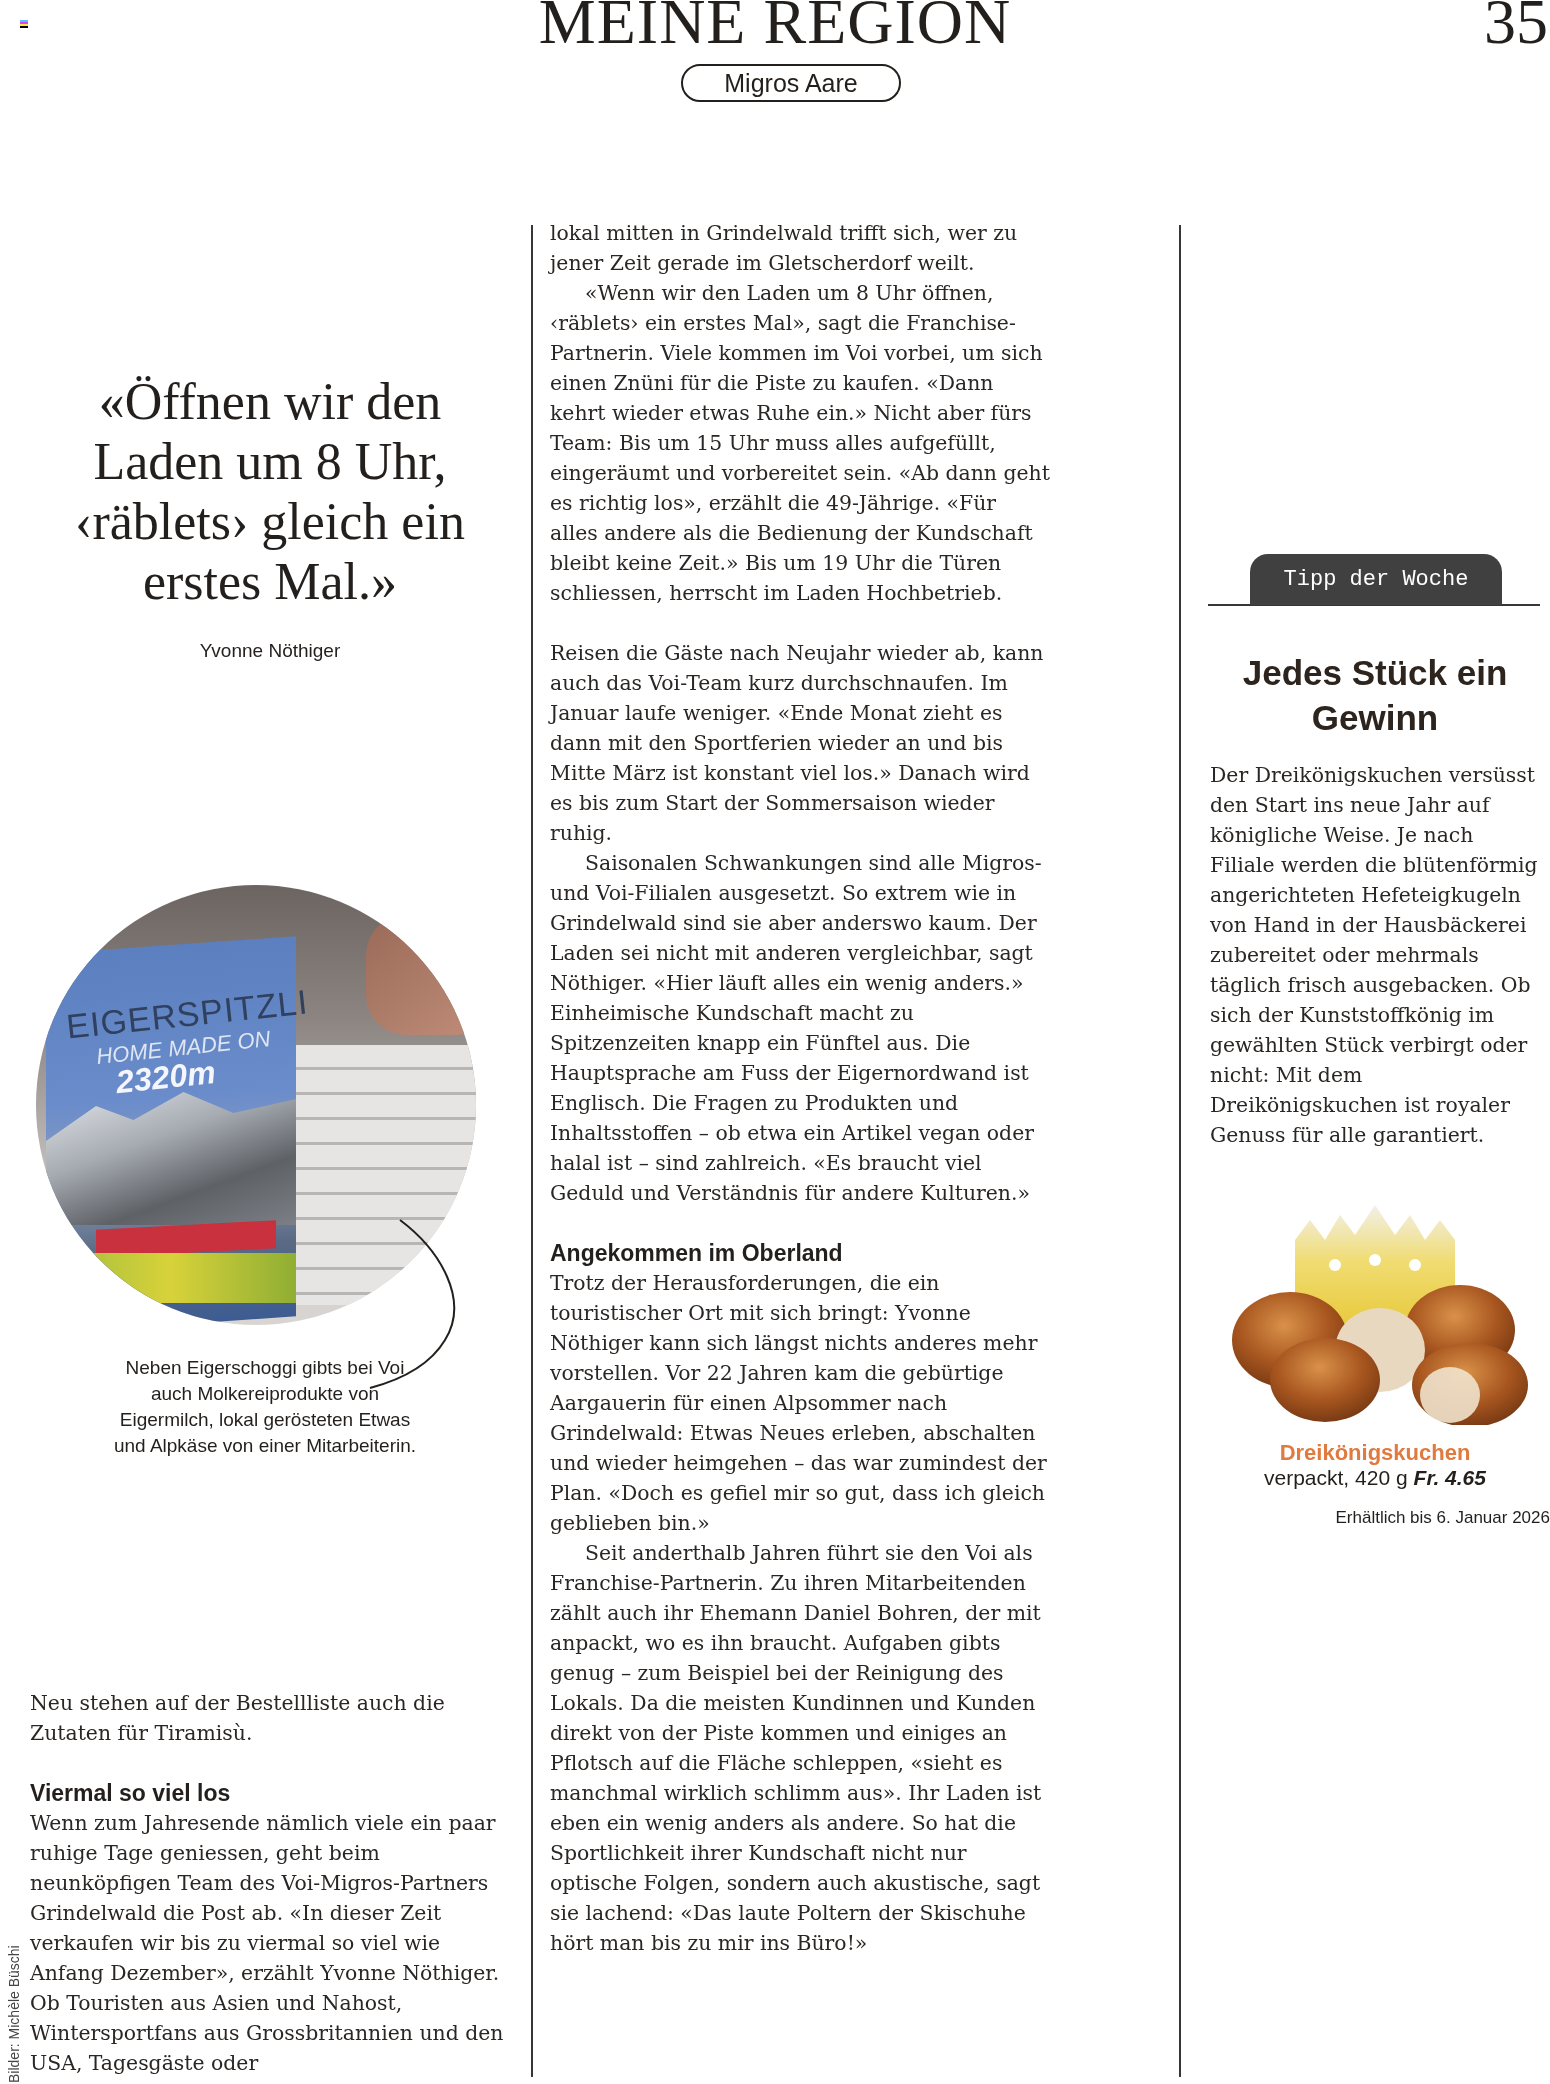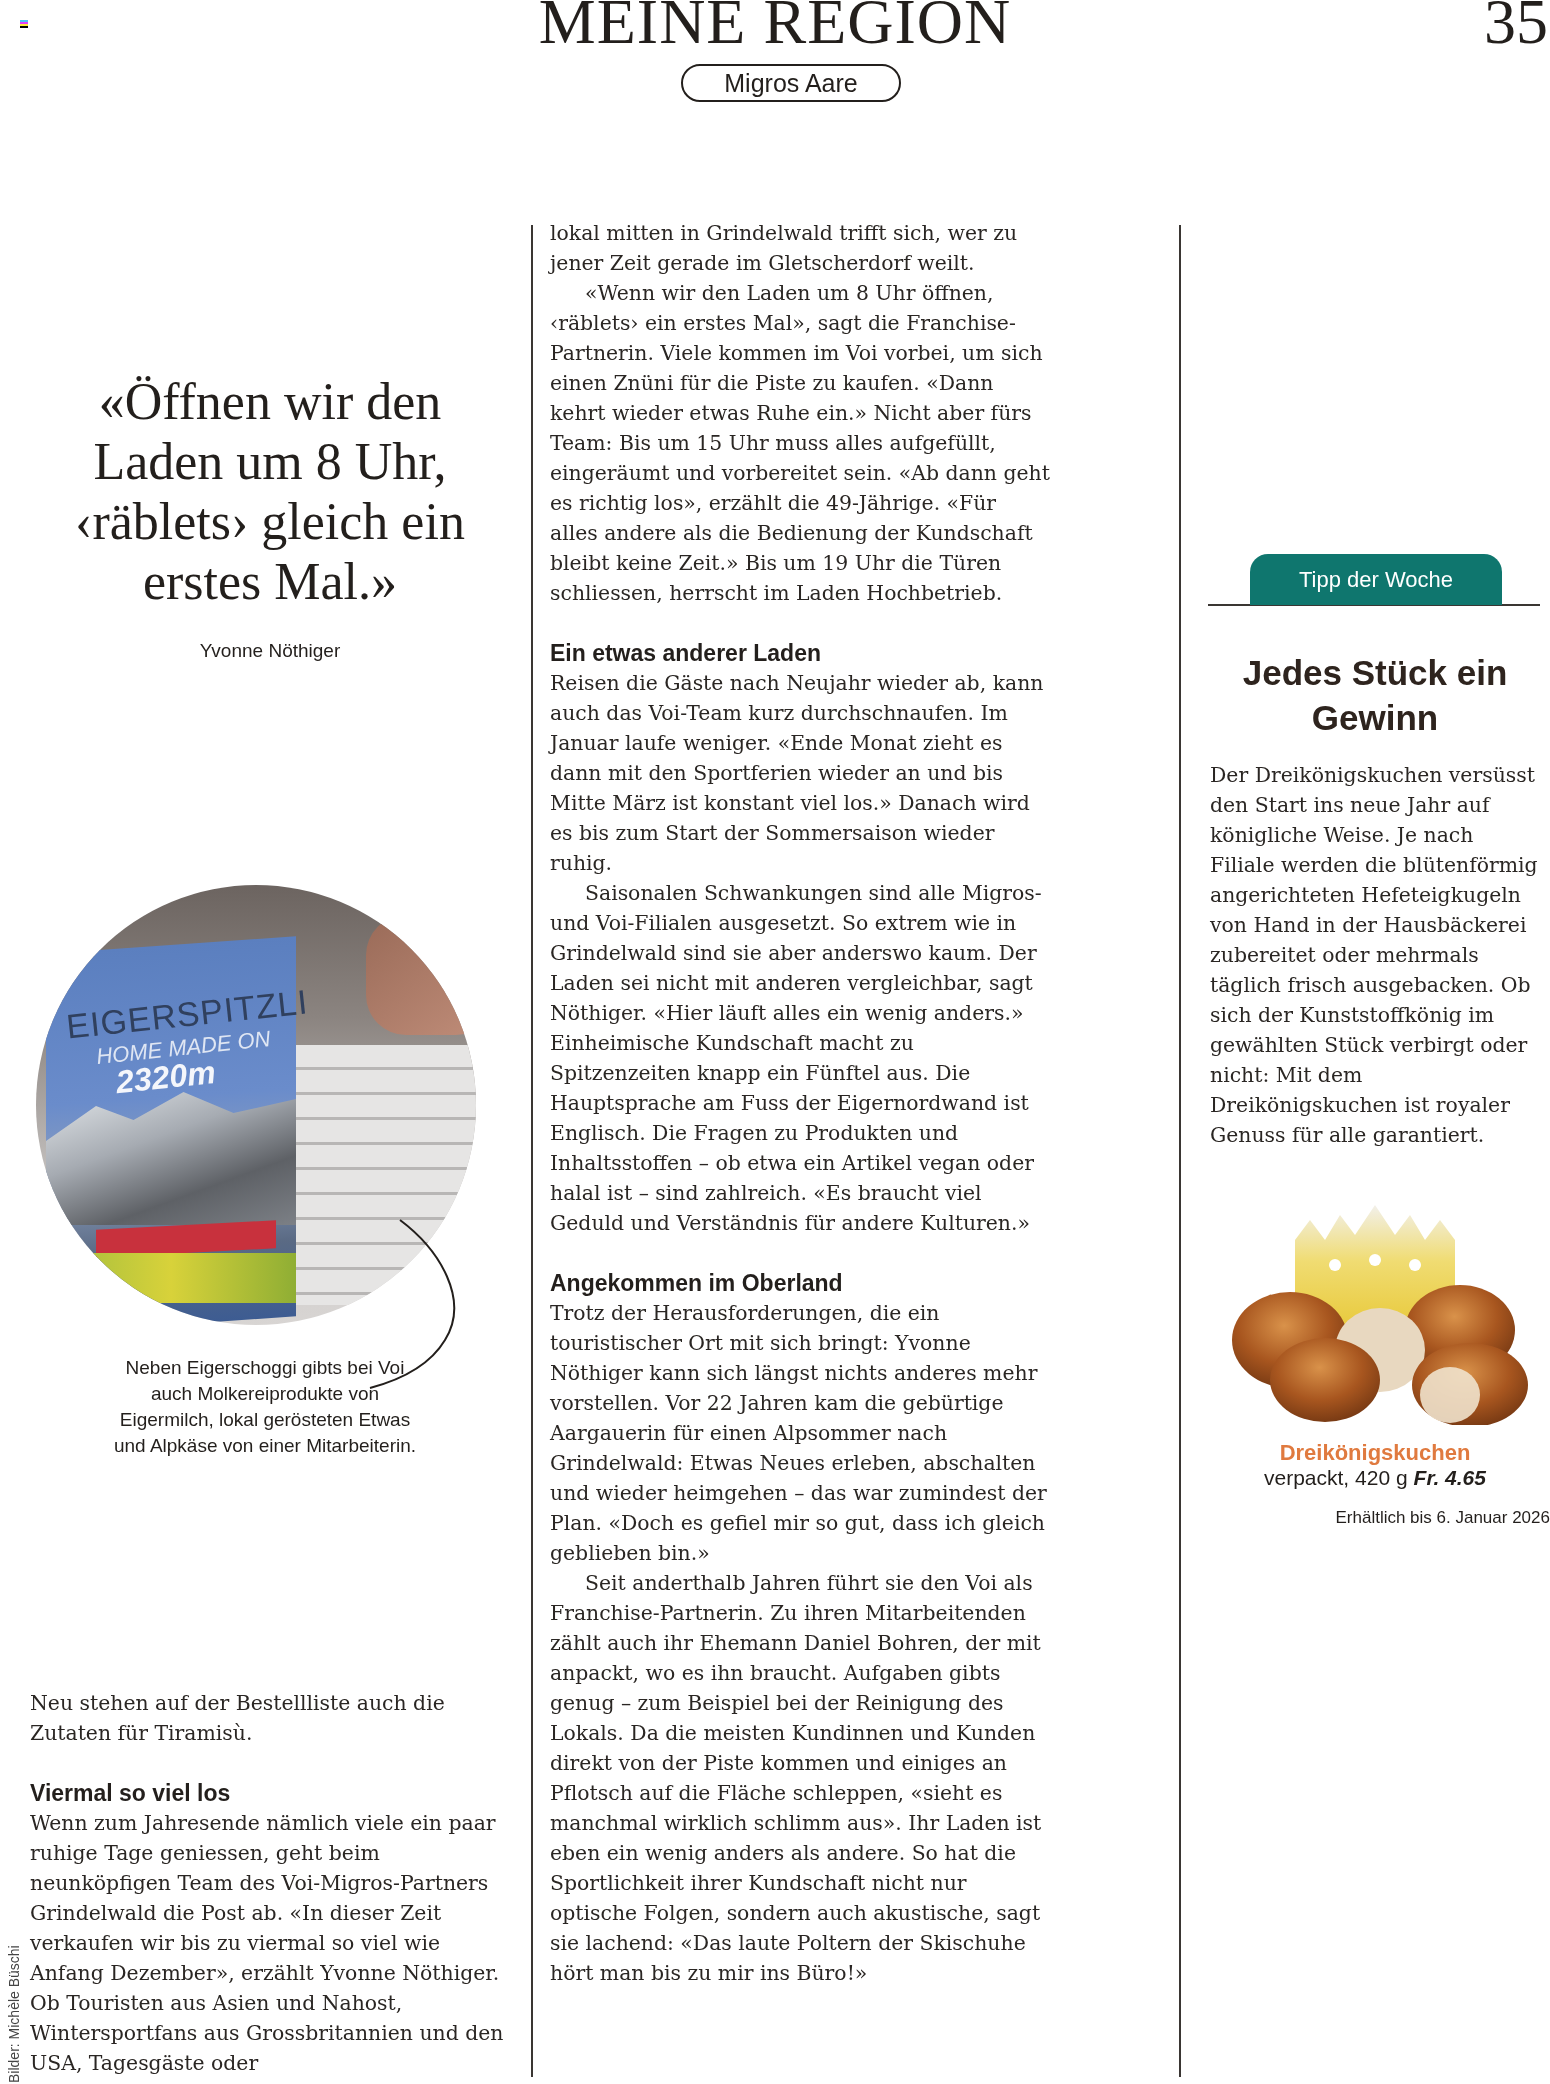--- a/index.html
+++ b/index.html
@@ -104,23 +104,23 @@
     .subhead {
       font-family: "Liberation Sans", sans-serif; font-weight: bold; font-size: 23px; line-height: 30px;
       color: #231f1c; margin: 0;
     }
     .col-left { left: 30px; width: 484px; top: 1688px; }
     .col-mid  { left: 550px; width: 500px; top: 218px; }
 
     
     .tab-rule { left: 1208px; width: 332px; top: 604px; height: 2px; background: #3a3633; }
     .tab {
-      left: 1250px; top: 554px; width: 252px; height: 51px; background: #0f766e;
+      left: 1250px; top: 554px; width: 252px; height: 51px; background: #404040;
       border-radius: 18px 18px 0 0; color: #ffffff; text-align: center;
-      font-family: Liberation Sans, sans-serif; font-size: 22px; line-height: 51px;
+      font-family: Liberation Mono, monospace; font-size: 22px; line-height: 51px;
     }
     .tip-title {
       left: 1200px; width: 350px; top: 650px; text-align: center;
       font-family: "Liberation Sans", sans-serif; font-weight: bold; font-size: 35px; line-height: 45px; color: #2e241e;
     }
     .col-right { left: 1210px; width: 330px; top: 760px; }
 
     .pastry { left: 1215px; top: 1190px; width: 320px; height: 235px; }
 
     .product-name {
@@ -182,21 +182,20 @@
   <p>Neu stehen auf der Bestellliste auch die Zutaten für Tiramisù.</p>
   <div style="height:30px"></div>
   <h3 class="subhead">Viermal so viel los</h3>
   <p>Wenn zum Jahresende nämlich viele ein paar ruhige Tage geniessen, geht beim neunköpfigen Team des Voi-Migros-Partners Grindelwald die Post ab. «In dieser Zeit verkaufen wir bis zu viermal so viel wie Anfang Dezember», erzählt Yvonne Nöthiger. Ob Touristen aus Asien und Nahost, Wintersportfans aus Grossbritannien und den USA, Tagesgäste oder Ferienwohnungsbesitzende: Im Laden-</p>
 </div>
 
 <div class="abs body col-mid">
   <p>lokal mitten in Grindelwald trifft sich, wer zu jener Zeit gerade im Gletscherdorf weilt.</p>
   <p class="indent">«Wenn wir den Laden um 8 Uhr öffnen, ‹räblets› ein erstes Mal», sagt die Franchise-Partnerin. Viele kommen im Voi vorbei, um sich einen Znüni für die Piste zu kaufen. «Dann kehrt wieder etwas Ruhe ein.» Nicht aber fürs Team: Bis um 15 Uhr muss alles aufgefüllt, eingeräumt und vorbereitet sein. «Ab dann geht es richtig los», erzählt die 49-Jährige. «Für alles andere als die Bedienung der Kundschaft bleibt keine Zeit.» Bis um 19 Uhr die Türen schliessen, herrscht im Laden Hochbetrieb.</p>
   <div style="height:30px"></div>
-  <h3 class="subhead">Ein etwas anderer Laden</h3>
   <p>Reisen die Gäste nach Neujahr wieder ab, kann auch das Voi-Team kurz durchschnaufen. Im Januar laufe weniger. «Ende Monat zieht es dann mit den Sportferien wieder an und bis Mitte März ist konstant viel los.» Danach wird es bis zum Start der Sommersaison wieder ruhig.</p>
   <p class="indent">Saisonalen Schwankungen sind alle Migros- und Voi-Filialen ausgesetzt. So extrem wie in Grindelwald sind sie aber anderswo kaum. Der Laden sei nicht mit anderen vergleichbar, sagt Nöthiger. «Hier läuft alles ein wenig anders.» Einheimische Kundschaft macht zu Spitzenzeiten knapp ein Fünftel aus. Die Hauptsprache am Fuss der Eigernordwand ist Englisch. Die Fragen zu Produkten und Inhaltsstoffen – ob etwa ein Artikel vegan oder halal ist – sind zahlreich. «Es braucht viel Geduld und Verständnis für andere Kulturen.»</p>
   <div style="height:30px"></div>
   <h3 class="subhead">Angekommen im Oberland</h3>
   <p>Trotz der Herausforderungen, die ein touristischer Ort mit sich bringt: Yvonne Nöthiger kann sich längst nichts anderes mehr vorstellen. Vor 22 Jahren kam die gebürtige Aargauerin für einen Alpsommer nach Grindelwald: Etwas Neues erleben, abschalten und wieder heimgehen – das war zumindest der Plan. «Doch es gefiel mir so gut, dass ich gleich geblieben bin.»</p>
   <p class="indent">Seit anderthalb Jahren führt sie den Voi als Franchise-Partnerin. Zu ihren Mitarbeitenden zählt auch ihr Ehemann Daniel Bohren, der mit anpackt, wo es ihn braucht. Aufgaben gibts genug – zum Beispiel bei der Reinigung des Lokals. Da die meisten Kundinnen und Kunden direkt von der Piste kommen und einiges an Pflotsch auf die Fläche schleppen, «sieht es manchmal wirklich schlimm aus». Ihr Laden ist eben ein wenig anders als andere. So hat die Sportlichkeit ihrer Kundschaft nicht nur optische Folgen, sondern auch akustische, sagt sie lachend: «Das laute Poltern der Skischuhe hört man bis zu mir ins Büro!»</p>
 </div>
 
 <div class="abs tab-rule"></div>
 <div class="abs tab">Tipp der Woche</div>

